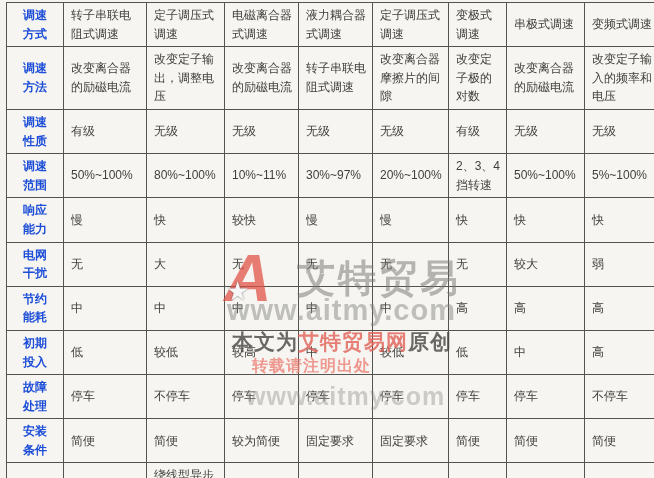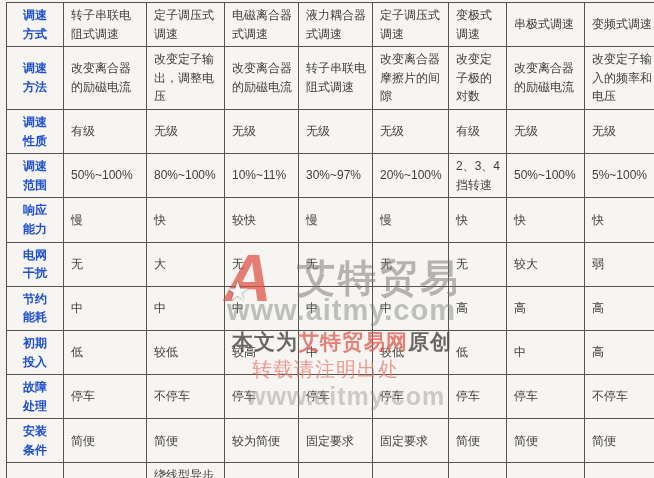--- a/index.html
+++ b/index.html
@@ -88,21 +88,21 @@
   .wm-origin {
     left: 232px; top: 328px;
     font-size: 21px; font-weight: bold;
     letter-spacing: 1px;
     white-space: nowrap;
   }
   .wm-origin .dark { color: rgba(75,73,70,0.82); }
   .wm-origin .red  { color: rgba(226,92,82,0.78); }
   .wm-repost {
     left: 252px; top: 356px;
-    font-size: 20px; font-weight: normal;
+    font-size: 16px; font-weight: bold;
     letter-spacing: 1px;
     color: rgba(235,120,110,0.75);
   }
   .wm-url2 {
     left: 246px; top: 382px;
     font-size: 25px; font-weight: bold;
     letter-spacing: 1px;
     color: rgba(145,144,141,0.42);
   }
 </style>

